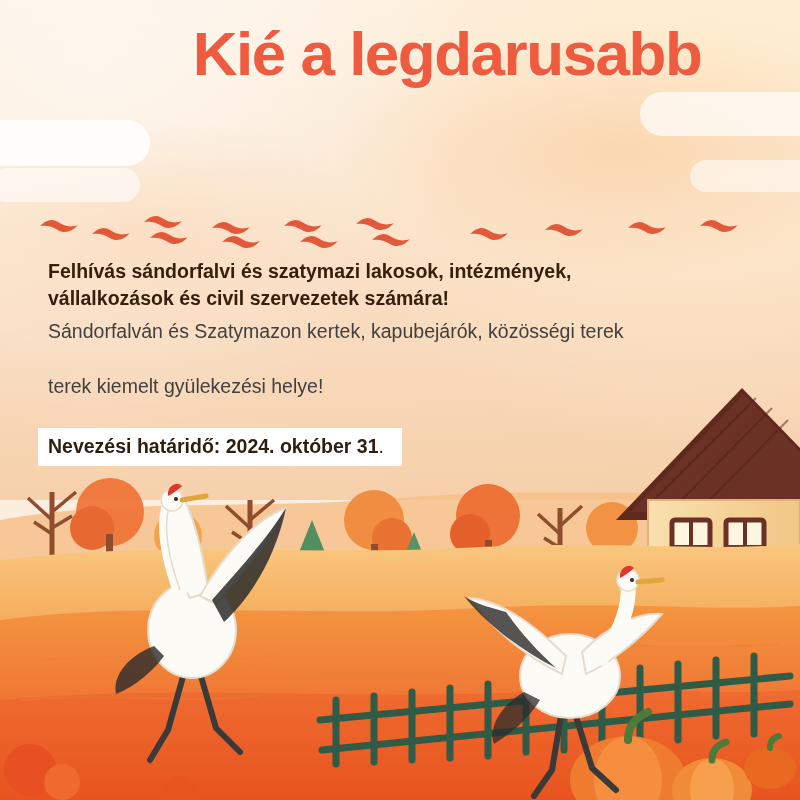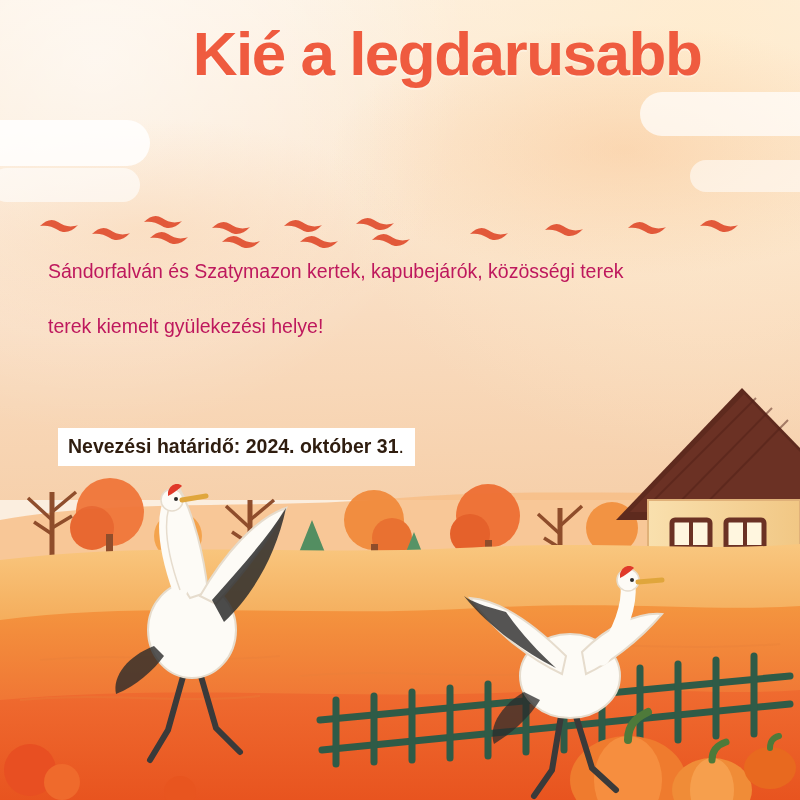--- a/index.html
+++ b/index.html
@@ -86,32 +86,31 @@
     font-size: 19.5px;
     font-weight: bold;
     line-height: 1.38;
     margin: 0 0 6px 0;
     color: #35200f;
   }
   .copy .body {
     font-size: 19.5px;
     line-height: 1.42;
     margin: 0;
-    color: #be185d;
+    color: #404040;
   }
   .deadline {
     position: absolute;
     left: 38px; top: 428px;
     background: #ffffff;
-    padding: 7px 11px 8px 10px;
+    padding: 7px 18px 8px 10px;
     font-size: 19.5px;
     color: #2f1d0f;
     z-index: 7;
     white-space: nowrap;
-    margin-left: 20px;
   }
   .deadline b { font-weight: bold; }
   .deadline .tail { font-weight: normal; }
 
   
   .scene { position: absolute; left: 0; top: 0; width: 800px; height: 800px; z-index: 3; }
 </style>
 </head>
 <body>
 
@@ -364,20 +363,24 @@
       <path d="M132,98 C150,72 160,46 158,24" stroke="#fdfbf6" stroke-width="15" fill="none" stroke-linecap="round"></path>
       <circle cx="158" cy="20" r="11" fill="#fdfbf6" stroke="#e6dccd" stroke-width="1.5"></circle>
       <path d="M150,14 C152,6 160,4 164,8 C160,12 154,16 150,18 Z" fill="#e0392a"></path>
       <path d="M168,22 L192,20" stroke="#e0a63c" stroke-width="5" stroke-linecap="round"></path>
       <circle cx="162" cy="20" r="2" fill="#2b2b2b"></circle>
     </g>
 
   </svg>
 
   <div class="copy">
+    <p class="lead">
+      <span>Felhívás sándorfalvi és szatymazi lakosok, intézmények,</span><br>
+      <span>vállalkozások és civil szervezetek számára!</span>
+    </p>
     <p class="body">
       <span>Sándorfalván és Szatymazon kertek, kapubejárók, közösségi terek</span><br>
       <br>
       <span>terek kiemelt gyülekezési helye!</span>
     </p>
   </div>
 
   <div class="deadline">
     <b>Nevezési határidő: 2024. október 31</b><span class="tail">.</span>
   </div>

